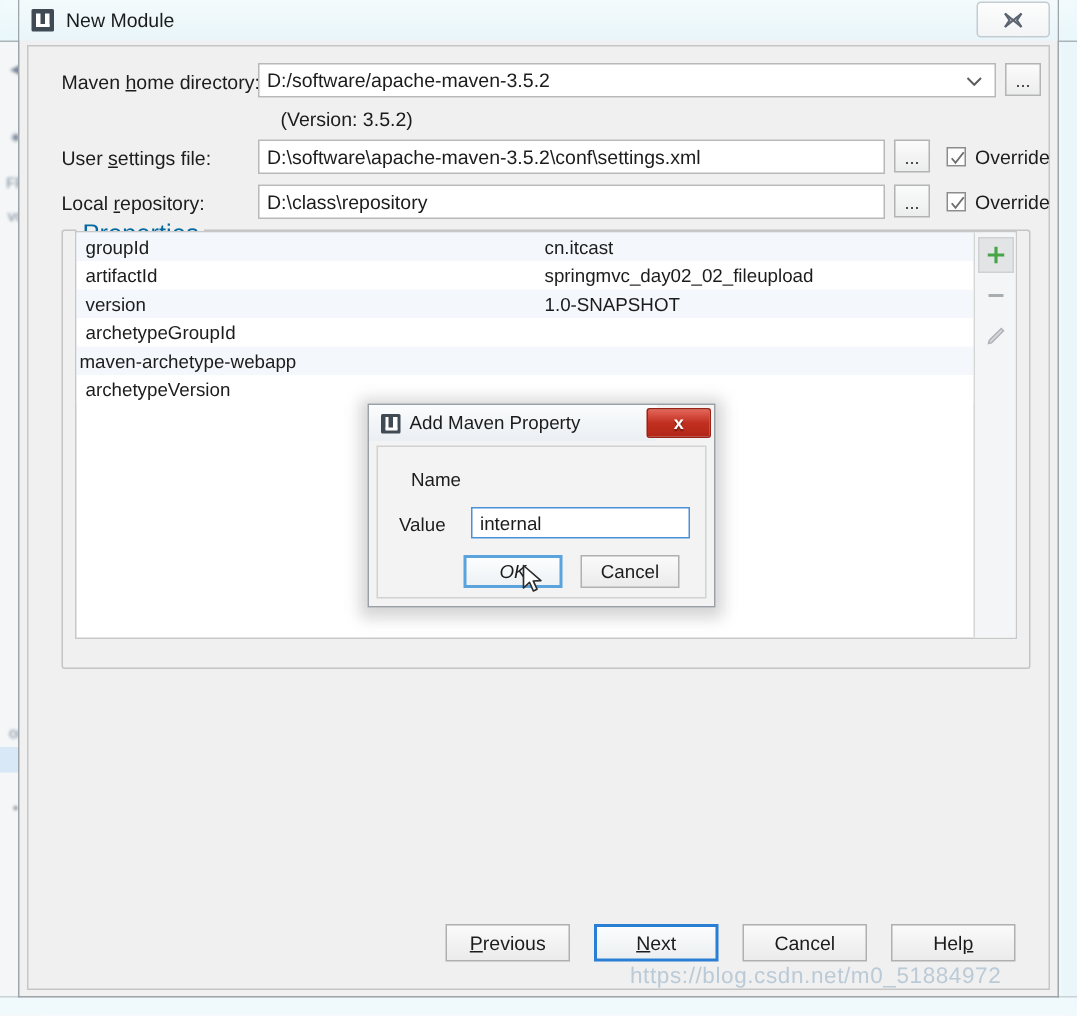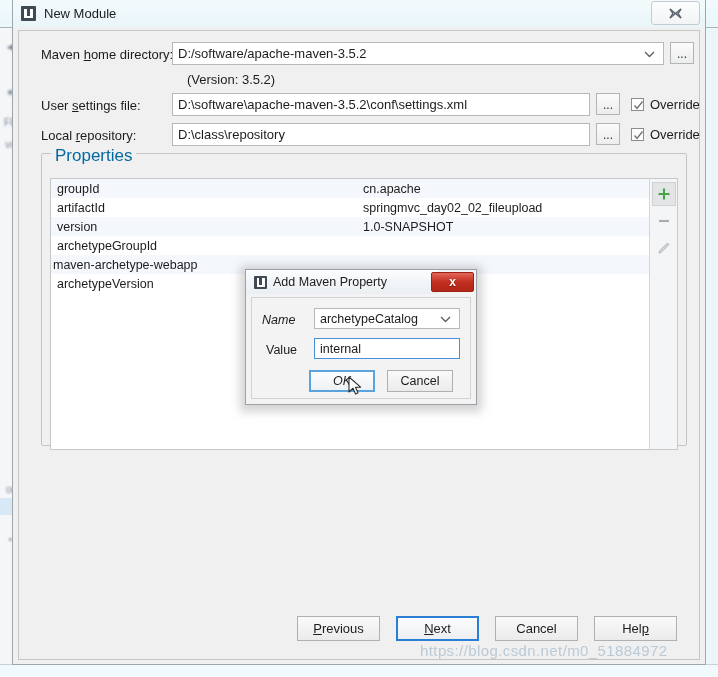--- a/index.html
+++ b/index.html
@@ -250,21 +250,21 @@
     left: 9px; top: -8px;
     background: #f0f0f0;
     padding: 0 4px;
     font-size: 17px;
     color: #0369a1;
     font-family: "Liberation Sans", sans-serif;
   }
 
   .table-wrap {
     position: absolute;
-    left: 8px; top: 24px;
+    left: 8px; top: 0;
     width: 628px; height: 272px;
     border: 1px solid #c8c8c8;
     background: #ffffff;
     box-sizing: border-box;
     display: flex;
   }
   .table-main {
     flex: 1 1 auto;
     position: relative;
     overflow: hidden;
@@ -602,21 +602,21 @@
         <span class="cbox-label">Override</span>
       </div>
 
       <div class="groupbox">
         <span class="group-title">Properties</span>
 
         <div class="table-wrap">
           <div class="table-main" id="prop-rows">
               <div class="prow even">
                 <div class="pkey">groupId</div>
-                <div class="pval">cn.apache</div>
+                <div class="pval">cn.itcast</div>
               </div>
               <div class="prow odd">
                 <div class="pkey">artifactId</div>
                 <div class="pval">springmvc_day02_02_fileupload</div>
               </div>
               <div class="prow even">
                 <div class="pkey">version</div>
                 <div class="pval">1.0-SNAPSHOT</div>
               </div>
               <div class="prow odd">
@@ -687,28 +687,22 @@
         </span>
       <span class="modal-title-text">Add Maven Property</span>
     </div>
 
     <div class="modal-close">
       <span>x</span>
     </div>
 
     <div class="modal-body">
 
-      <div class="m-lbl" style="left:10px; top:15px;font-style:italic;">Name</div>
-
-      <div class="m-field combo" style="left:62px; top:10px; width:146px; height:21px;">
-        <span>archetypeCatalog</span>
-        <svg class="combo-arrow" viewBox="0 0 11 7">
-          <path d="M1 1.5 L5.5 6 L10 1.5" stroke="#5c5c5c" stroke-width="1.3" fill="none"></path>
-        </svg>
-      </div>
+      <div class="m-lbl" style="left:22px; top:15px;">Name</div>
+
 
       <div class="m-lbl" style="left:14px; top:45px;">Value</div>
 
       <div class="m-field focusf" style="left:62px; top:40px; width:146px; height:21px;">
         <span>internal</span>
       </div>
 
       <div class="m-btn focused" style="left:57px; top:72px;font-style:italic;">OK</div>
 
       <div class="m-btn" style="left:135px; top:72px;">Cancel</div>

